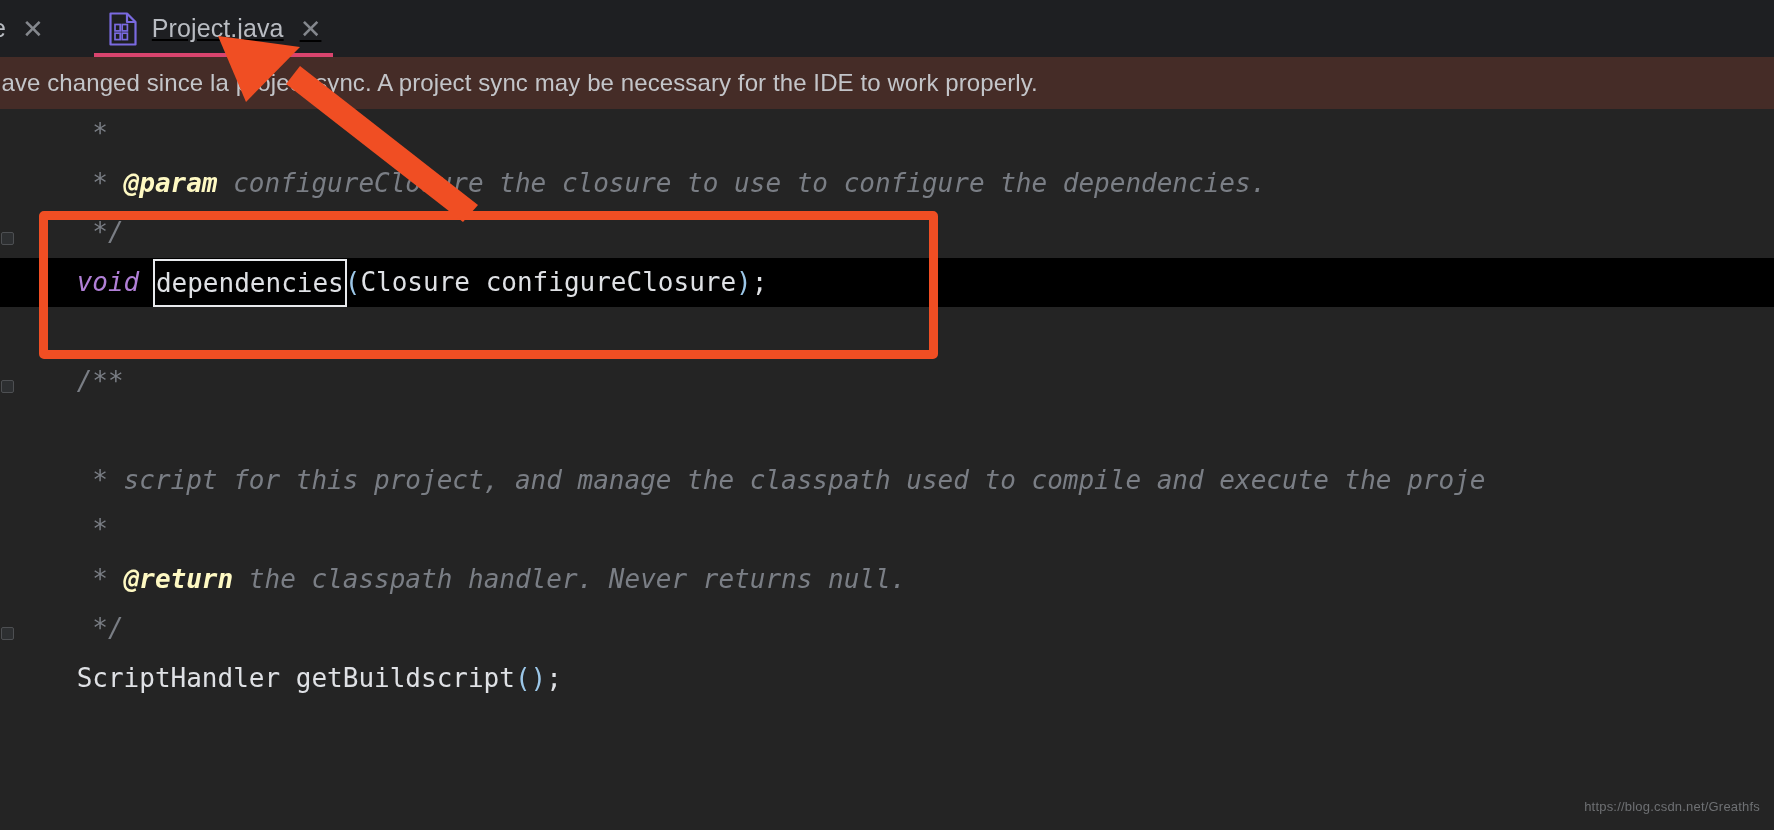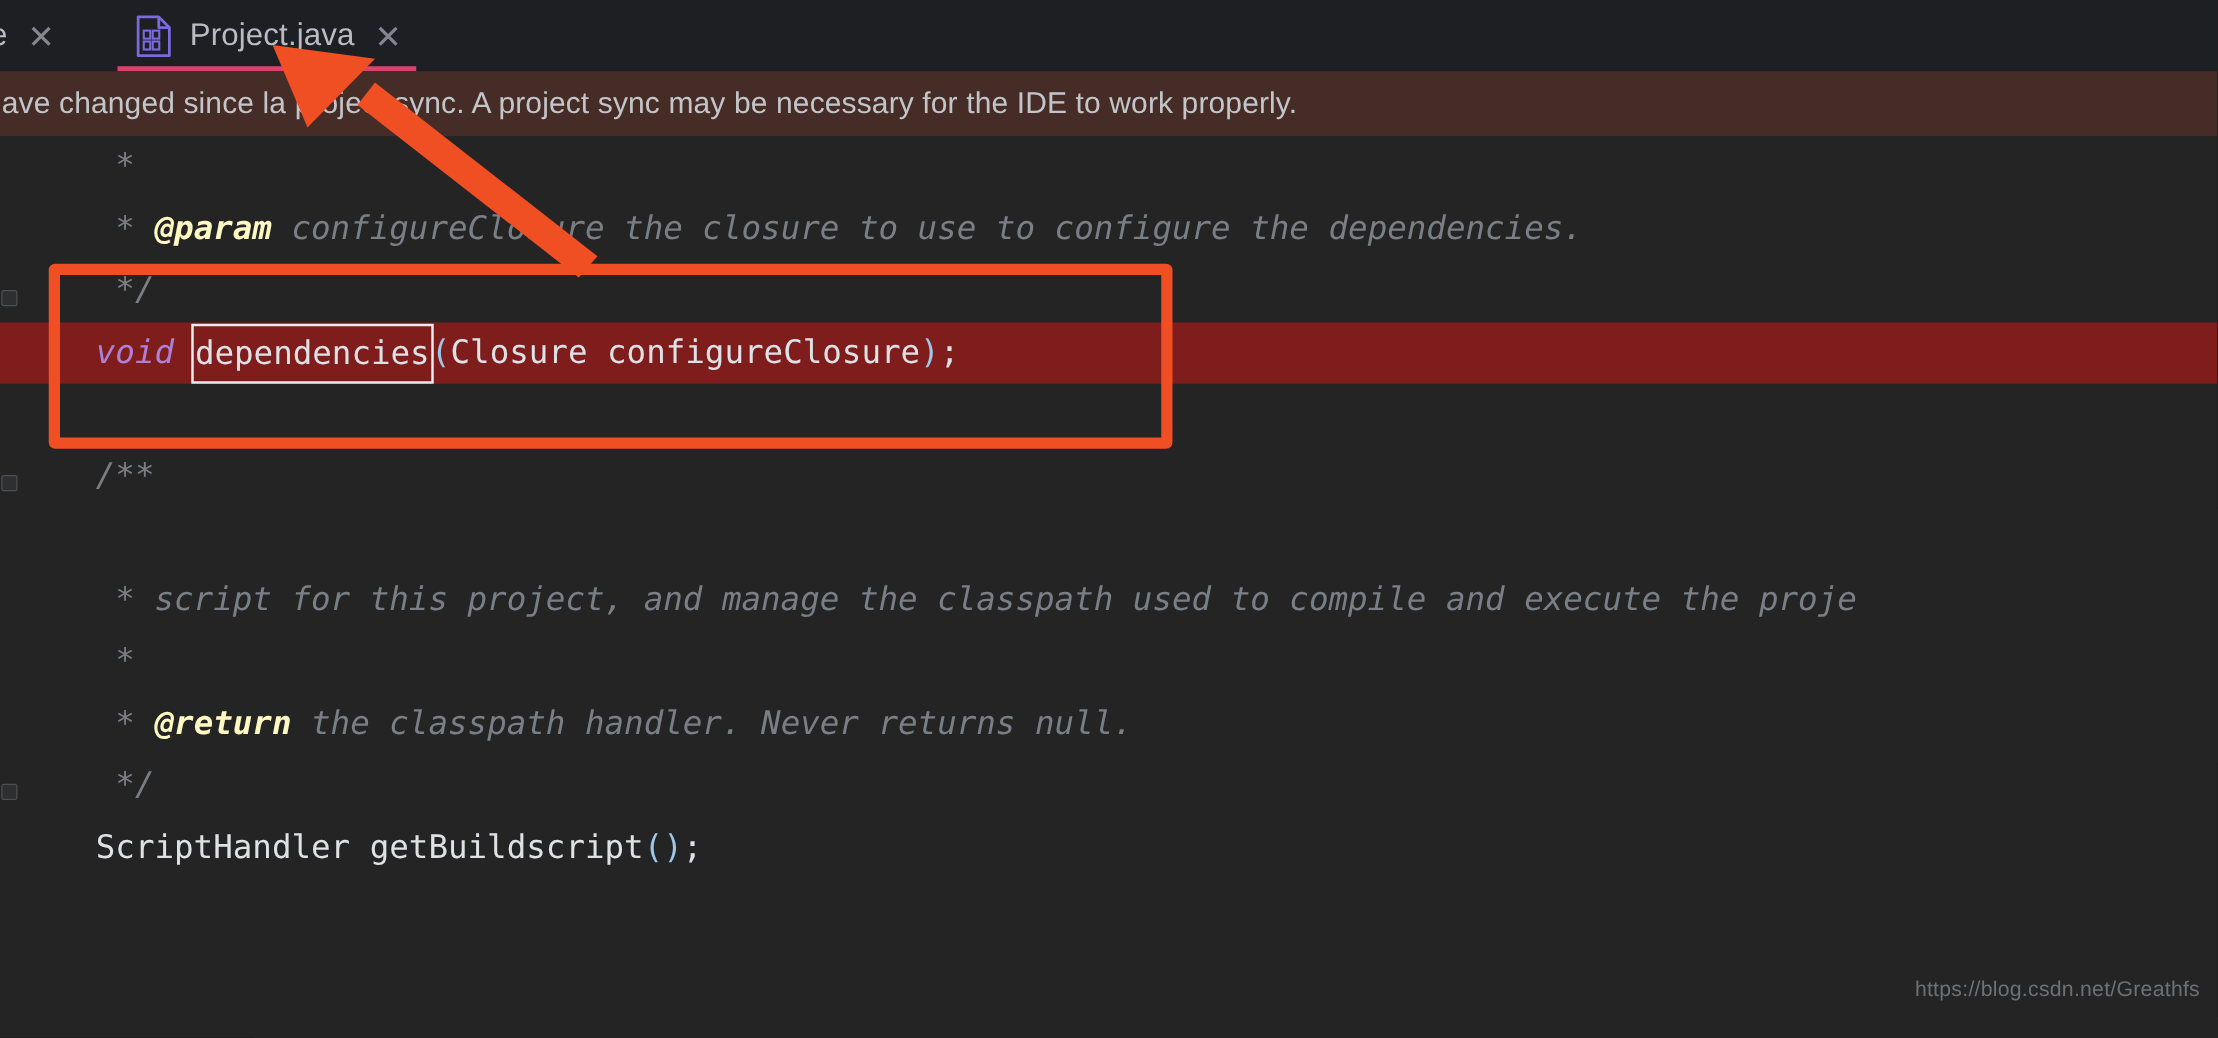--- a/index.html
+++ b/index.html
@@ -113,21 +113,21 @@
   .line {
     position: relative;
     height: 49.5px;
     line-height: 49.5px;
     white-space: pre;
     font-family: "DejaVu Sans Mono", monospace;
     font-size: 26px;
     padding-left: 14px;
   }
   .line.current {
-    background: #7f1d1d;
+    background: #000000;
   }
   .cmt      { color: #7a7e85; font-style: italic; }
   .cmt-tag  { color: #fef9c3; font-style: italic; font-weight: bold; }
   .kw       { color: #b07fd6; font-style: italic; }
   .ident    { color: #dfe1e5; }
   .punct    { color: #9cc7e8; }
   .plain    { color: #dfe1e5; }
 
   
   .sel-box {
@@ -154,40 +154,40 @@
     position: absolute;
     left: 0; top: 0;
     width: 1774px; height: 830px;
     pointer-events: none;
   }
 
   
   #watermark {
     position: absolute;
     right: 14px;
-    bottom: 28px;
-    font-size: 17px;
+    bottom: 16px;
+    font-size: 13px;
     color: #6e7073;
     font-family: "Liberation Sans", sans-serif;
     letter-spacing: 0.2px;
   }
 </style>
 </head>
 <body>
 
 <div id="root">
 
   <div id="tabbar">
 
     <div class="tab tab-clipped">
       <span class="tab-label">e</span>
       <span class="tab-close">✕</span>
     </div>
 
-    <div class="tab" style="margin-left:34px;">
+    <div class="tab" style="margin-left:34px;text-decoration:underline;">
       <svg class="java-icon" viewBox="0 0 30 34">
         <path d="M2.5 1.5 H19 L27.5 10 V32.5 H2.5 Z" fill="none" stroke="#7a6ae0" stroke-width="2.2" stroke-linejoin="round"></path>
         <path d="M19 1.5 V10 H27.5" fill="none" stroke="#7a6ae0" stroke-width="2.2" stroke-linejoin="round"></path>
         <rect x="7" y="12.5" width="5.2" height="6.4" fill="none" stroke="#7a6ae0" stroke-width="1.7"></rect>
         <rect x="14.2" y="12.5" width="5.2" height="6.4" fill="none" stroke="#7a6ae0" stroke-width="1.7"></rect>
         <rect x="7" y="21.2" width="5.2" height="6.4" fill="none" stroke="#7a6ae0" stroke-width="1.7"></rect>
         <rect x="14.2" y="21.2" width="5.2" height="6.4" fill="none" stroke="#7a6ae0" stroke-width="1.7"></rect>
       </svg>
       <span class="tab-label">Project.java</span>
       <span class="tab-close">✕</span>

